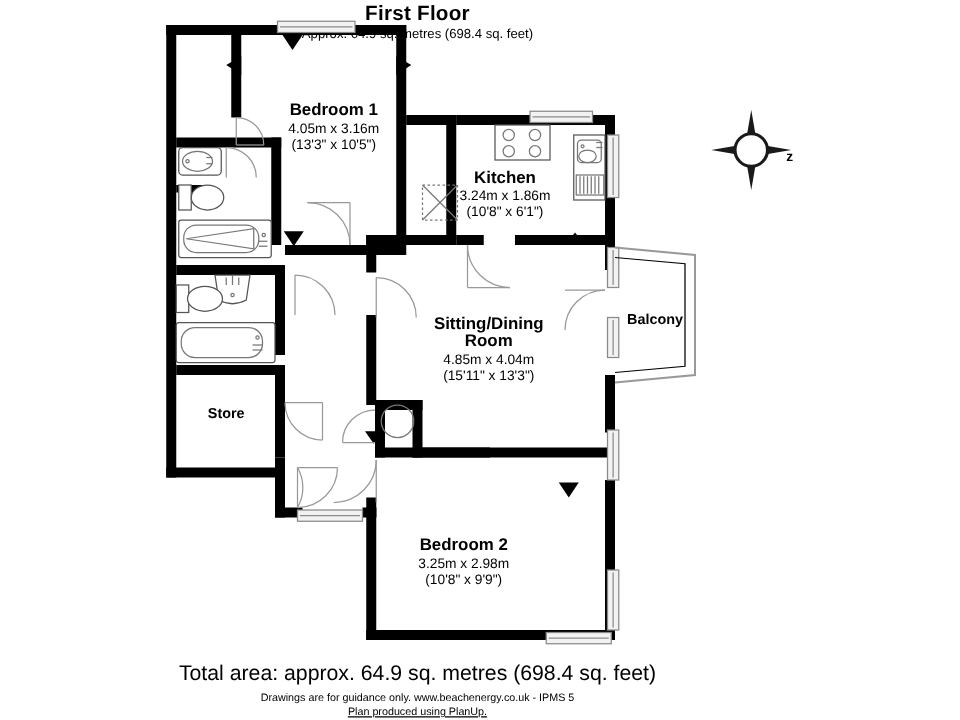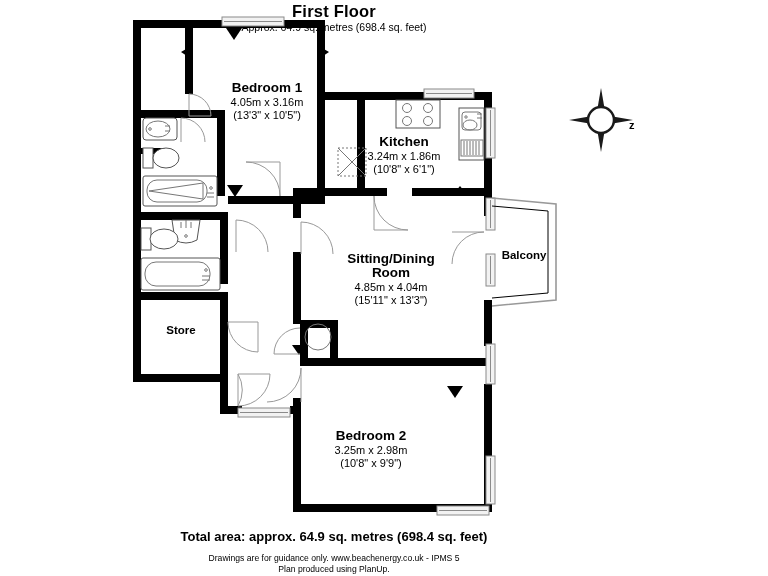--- a/index.html
+++ b/index.html
@@ -33,30 +33,31 @@
     font-weight: bold;
     letter-spacing: 0.2px;
   }
   #plan-subtitle {
     top: 21px;
     font-size: 10.5px;
     font-weight: normal;
   }
   #total-area {
     top: 529px;
-    font-size: 13px;
-    font-weight: bold;
+    font-size: 17px;
+    font-weight: normal;
   }
   #disclaimer1 {
     top: 553px;
     font-size: 8.6px;
   }
   #disclaimer2 {
     top: 564px;
     font-size: 8.6px;
+    text-decoration: underline;
   }
   svg#floorplan {
     position: absolute;
     left: 0;
     top: 0;
     width: 768px;
     height: 576px;
     display: block;
   }
   .wall { fill: #000000; }

